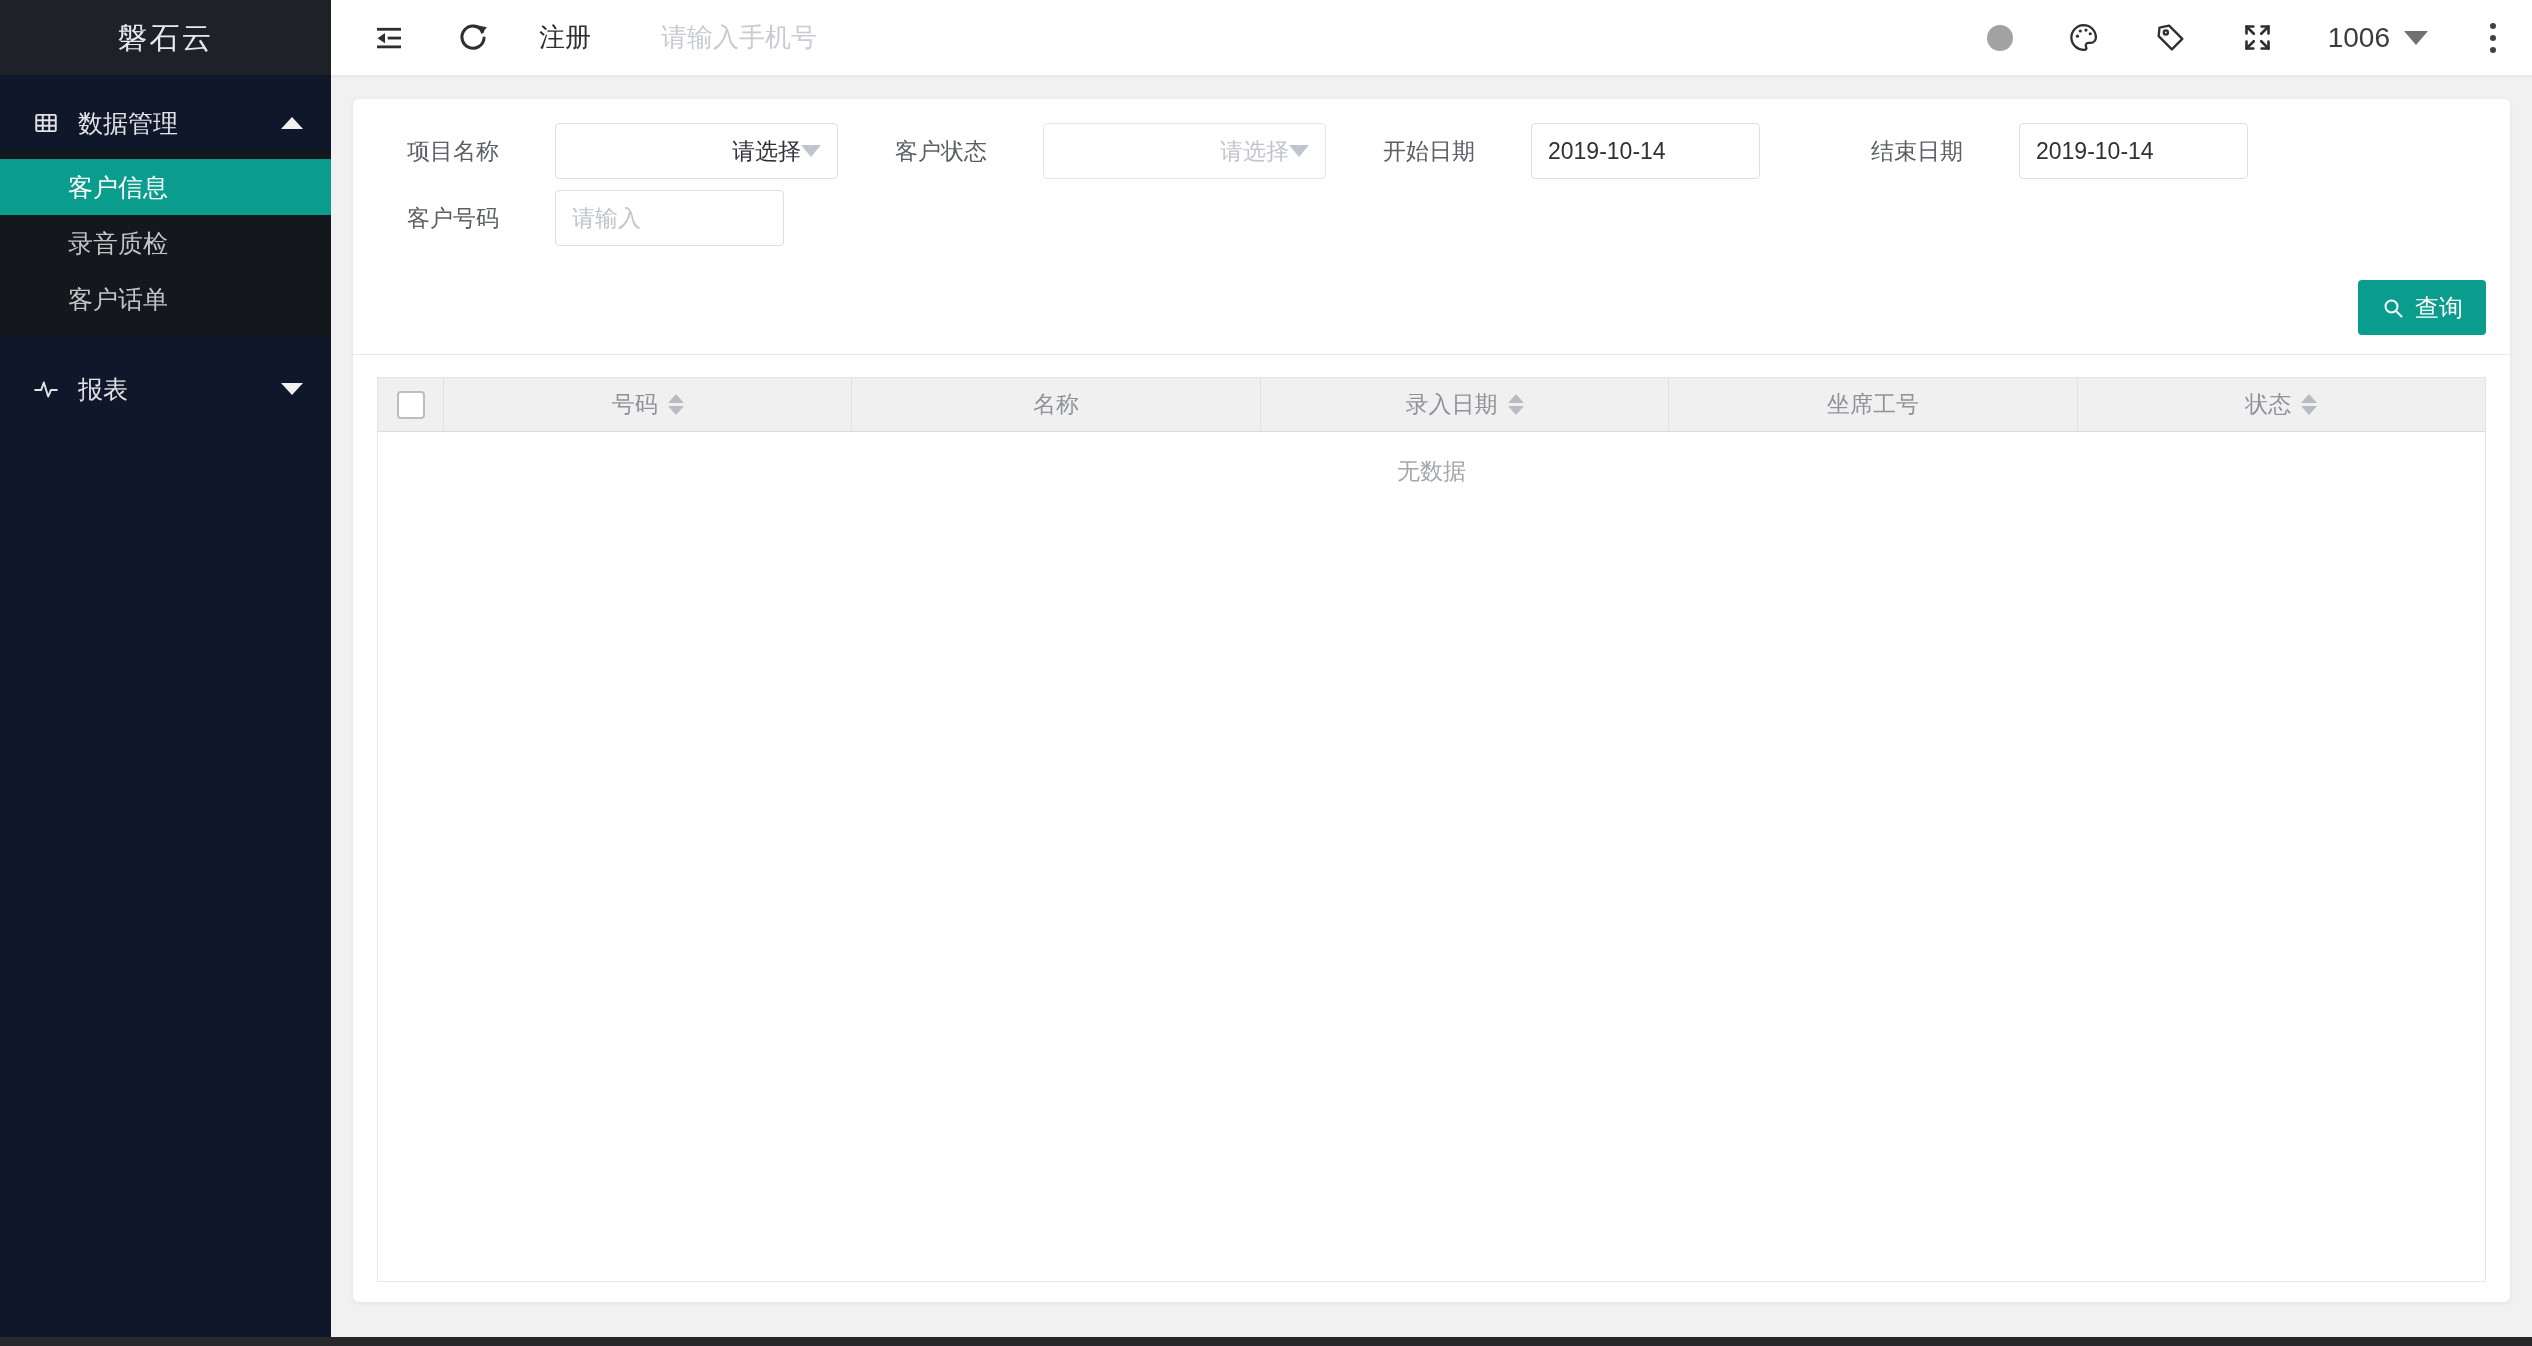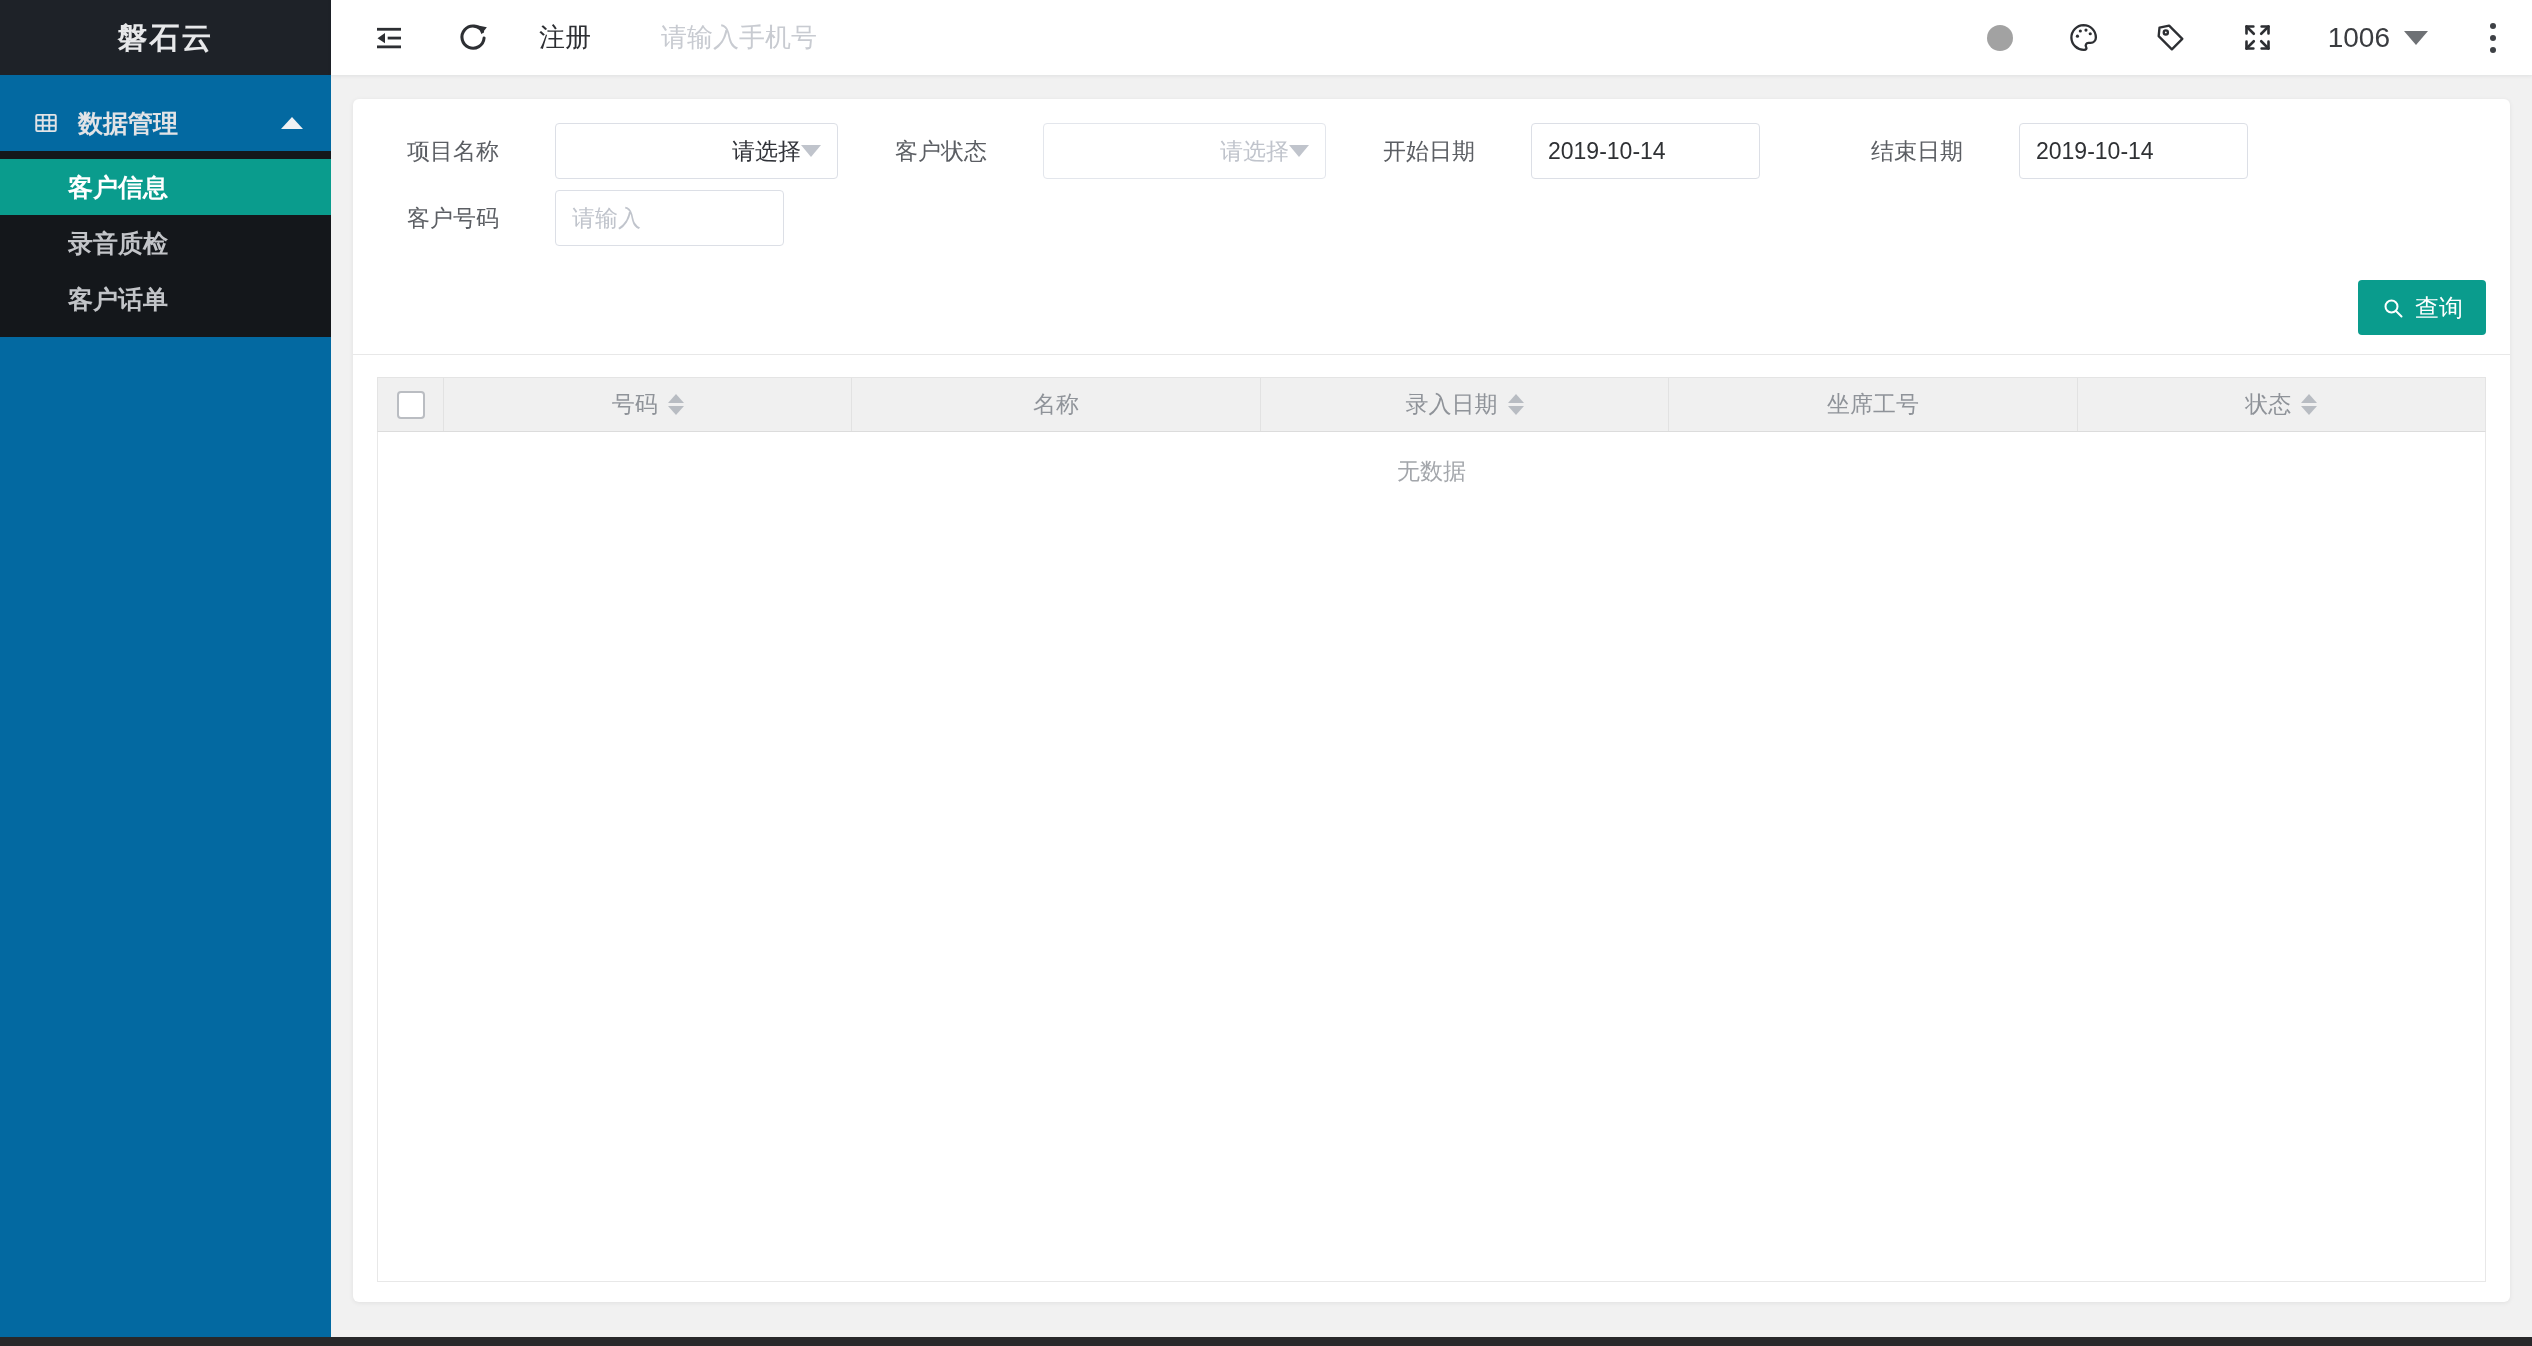--- a/index.html
+++ b/index.html
@@ -2,21 +2,21 @@
 <html><head>
 <meta charset="utf-8">
 <style>
   * { margin:0; padding:0; box-sizing:border-box; }
   html,body { width:2532px; height:1346px; overflow:hidden; }
   body { font-family:"Liberation Sans","DejaVu Sans",sans-serif; background:#f1f1f1; position:relative; }
 
   .app { width:2532px; height:1346px; display:flex; position:relative; }
 
   
-  .sidebar { width:331px; min-width:331px; height:100%; background:#0369a1; color:#c8cace;font-weight:bold; }
+  .sidebar { width:331px; min-width:331px; height:100%; background:#0f172a; color:#c8cace; }
   .logo { height:75px; line-height:75px; text-align:center; font-size:30px; color:#e7e8ea; letter-spacing:2px; background:#1e2228; }
   .menu-group { height:56px; display:flex; align-items:center; padding:0 28px 0 33px; font-size:25px; color:#e2e3e6; cursor:pointer; }
   .menu-group .gicon { width:26px; height:26px; margin-right:19px; display:flex; align-items:center; }
   .menu-group.first { margin-top:20px; }
   .menu-group.reports { margin-top:24px; }
   .arrow { margin-left:auto; width:0; height:0; border-left:11px solid transparent; border-right:11px solid transparent; }
   .arrow.up   { border-bottom:12px solid #f0f1f3; }
   .arrow.down { border-top:12px solid #f0f1f3; }
   .submenu { background:#14171b; padding:8px 0 10px 0; }
   .submenu-item { height:56px; line-height:56px; padding-left:68px; font-size:25px; color:#c2c4c8; cursor:pointer; }
@@ -101,20 +101,29 @@
       <span>数据管理</span>
       <span class="arrow up"></span>
     </div>
 
     <div class="submenu">
       <div class="submenu-item active">客户信息</div>
       <div class="submenu-item">录音质检</div>
       <div class="submenu-item">客户话单</div>
     </div>
 
+    <div class="menu-group reports">
+      <span class="gicon">
+        <svg width="26" height="26" viewBox="0 0 24 24" fill="none" stroke="#e2e3e6" stroke-width="1.8" stroke-linejoin="round" stroke-linecap="round">
+          <polyline points="2,13 7.5,13 10,6 14,19 16.5,13 22,13"></polyline>
+        </svg>
+      </span>
+      <span>报表</span>
+      <span class="arrow down"></span>
+    </div>
   </aside>
 
   <div class="main">
 
     <header class="topbar">
       <span class="tb-icon hamburger">
         <svg width="32" height="32" viewBox="0 0 24 24" fill="#2d2f33">
           <rect x="3" y="4.4" width="18" height="2.1"></rect>
           <rect x="11" y="11" width="10" height="2.1"></rect>
           <rect x="3" y="17.6" width="18" height="2.1"></rect>

